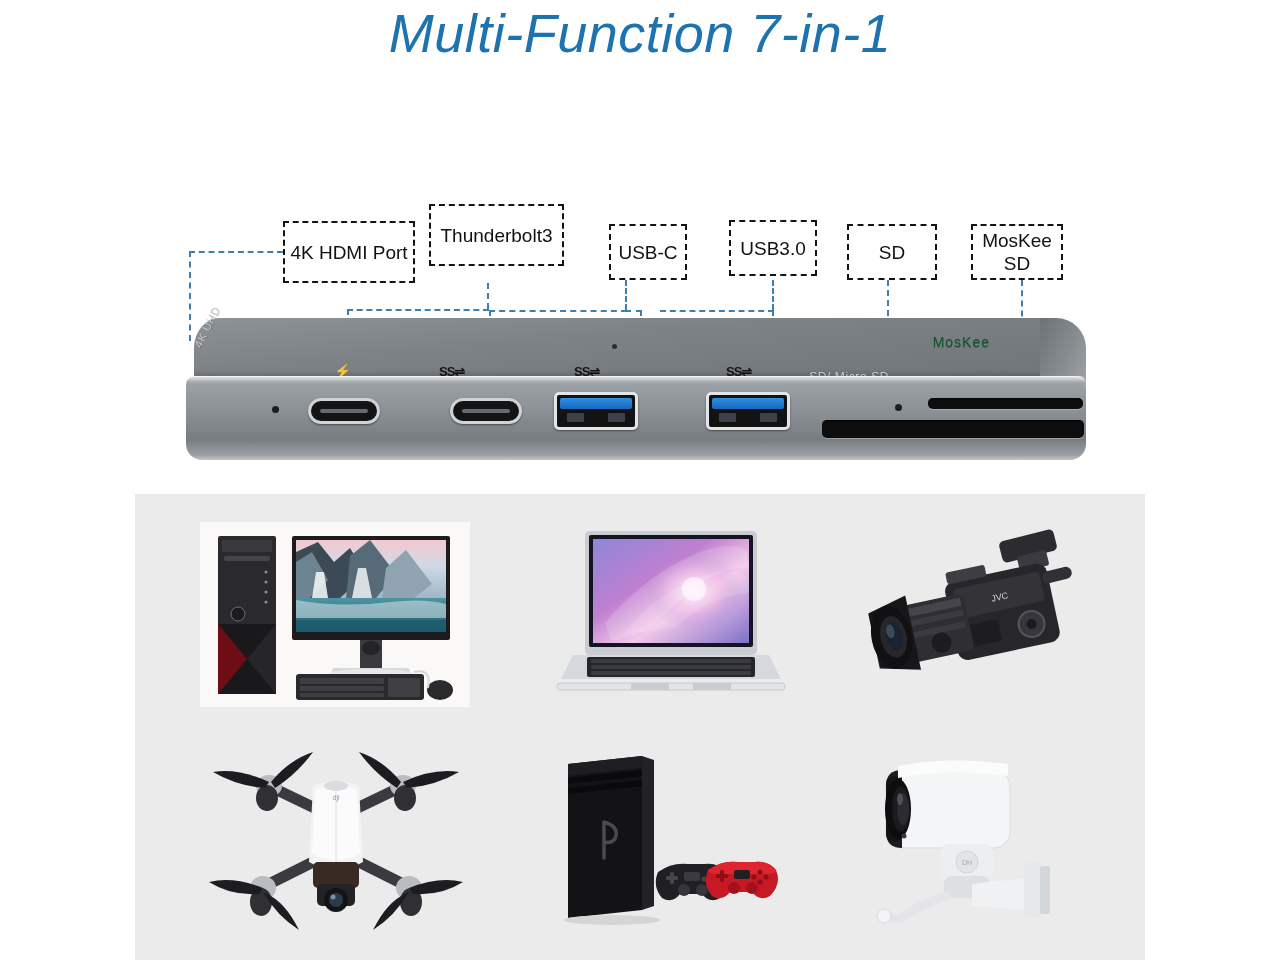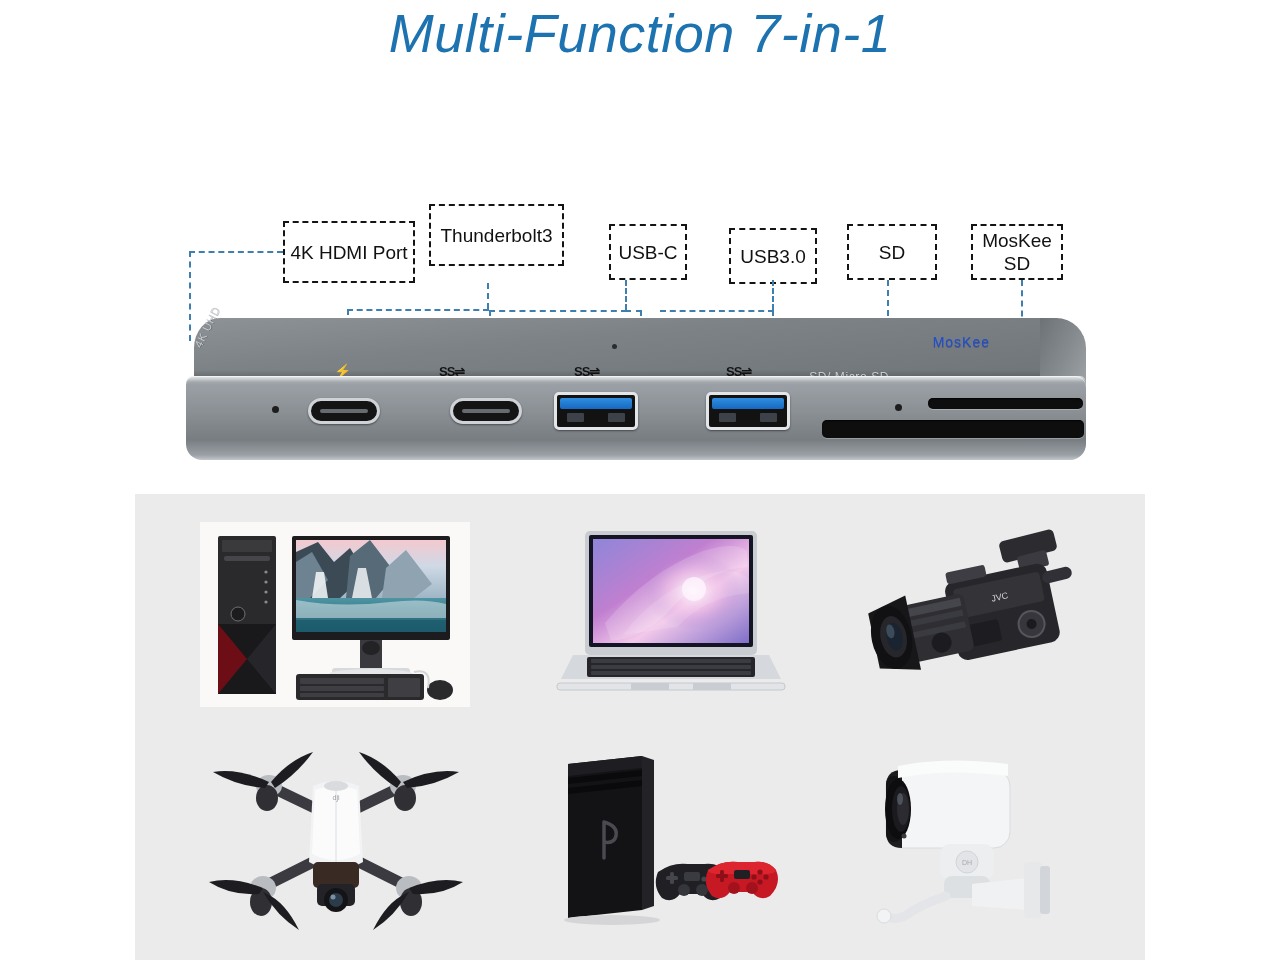--- a/index.html
+++ b/index.html
@@ -127,21 +127,21 @@
 
   .hub-text {
     position: absolute;
     color: #c9ccd0;
     font-size: 11px;
     letter-spacing: 0.6px;
     text-shadow: 0 1px 0 rgba(0,0,0,0.25);
     user-select: none;
     white-space: nowrap;
   }
-  #hub-brand { right: 96px; top: 16px; font-size: 14px; color: #1d4ed8; letter-spacing: 1px; }
+  #hub-brand { right: 96px; top: 16px; font-size: 14px; color: #14532d; letter-spacing: 1px; }
   #hub-sdlabel { right: 197px; top: 52px; font-size: 12px; }
   #hub-uhd {
     left: 6px;
     top: 26px;
     font-size: 11px;
     transform: rotate(-64deg);
     transform-origin: left top;
   }
 
   
@@ -257,21 +257,21 @@
 </div>
 
 <div class="callout-box" style="left:429px; top:204px; width:135px; height:62px;">
   <span>Thunderbolt3</span>
 </div>
 
 <div class="callout-box" style="left:609px; top:224px; width:78px; height:56px;">
   <span>USB-C</span>
 </div>
 
-<div class="callout-box" style="left:729px; top:228px; width:88px; height:56px;align-items:center;">
+<div class="callout-box" style="left:729px; top:220px; width:88px; height:56px;align-items:center;">
   <span>USB3.0</span>
 </div>
 
 <div class="callout-box" style="left:847px; top:224px; width:90px; height:56px;">
   <span>SD</span>
 </div>
 
 <div class="callout-box" style="left:971px; top:224px; width:92px; height:56px;">
   <span>MosKee SD</span>
 </div>

